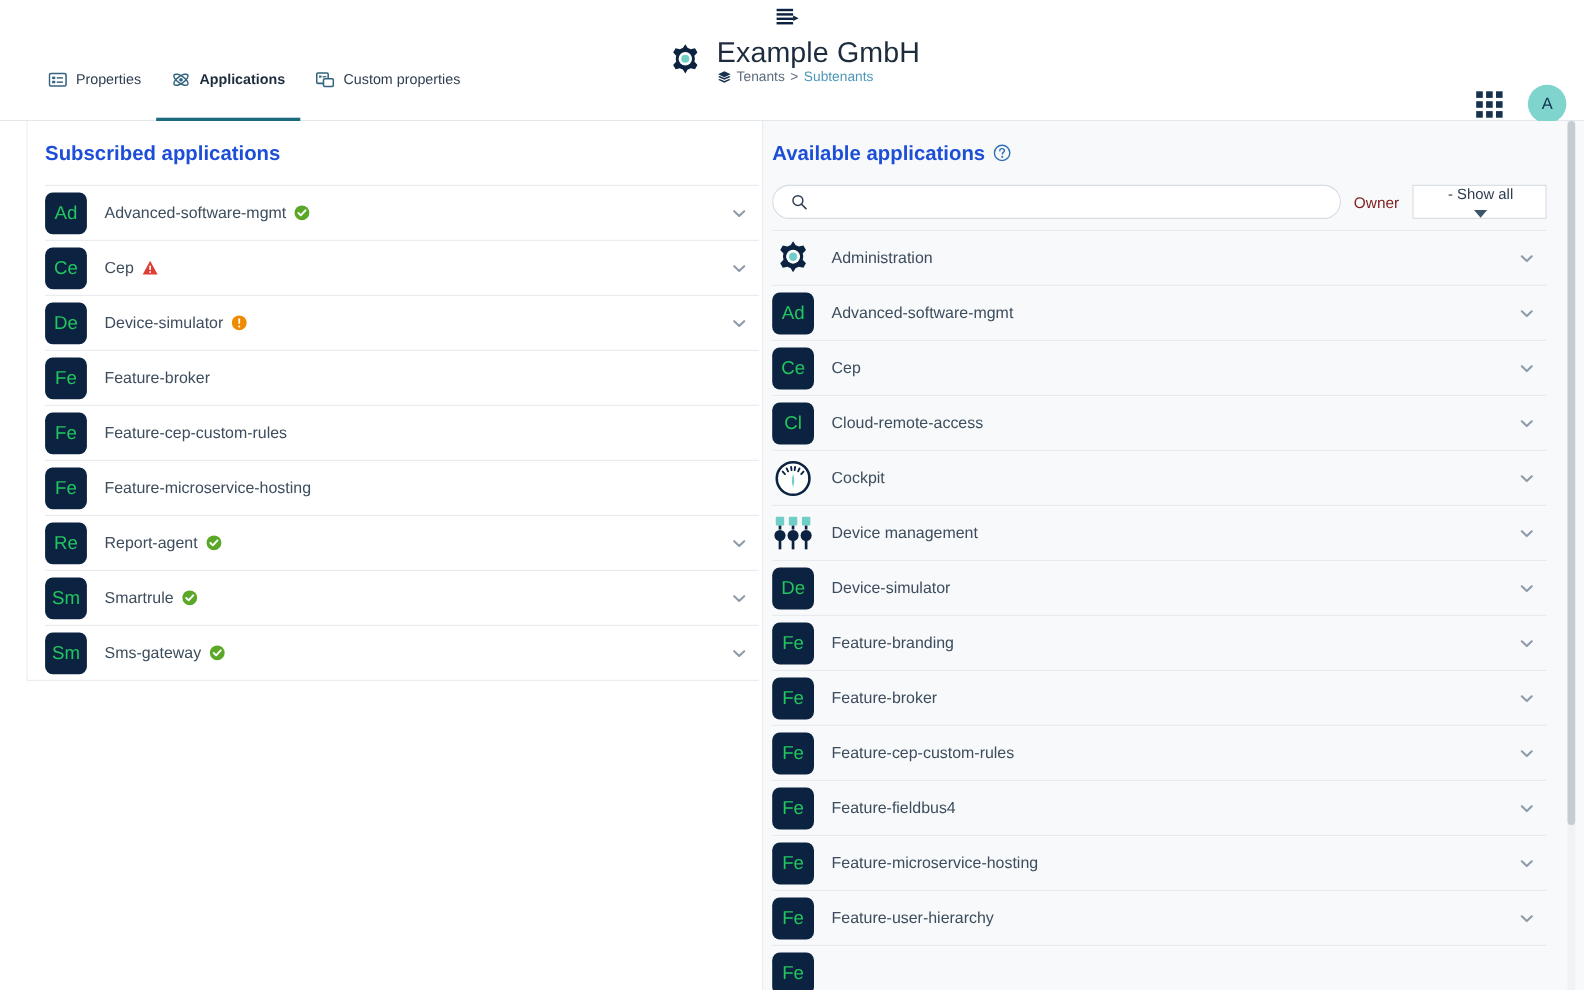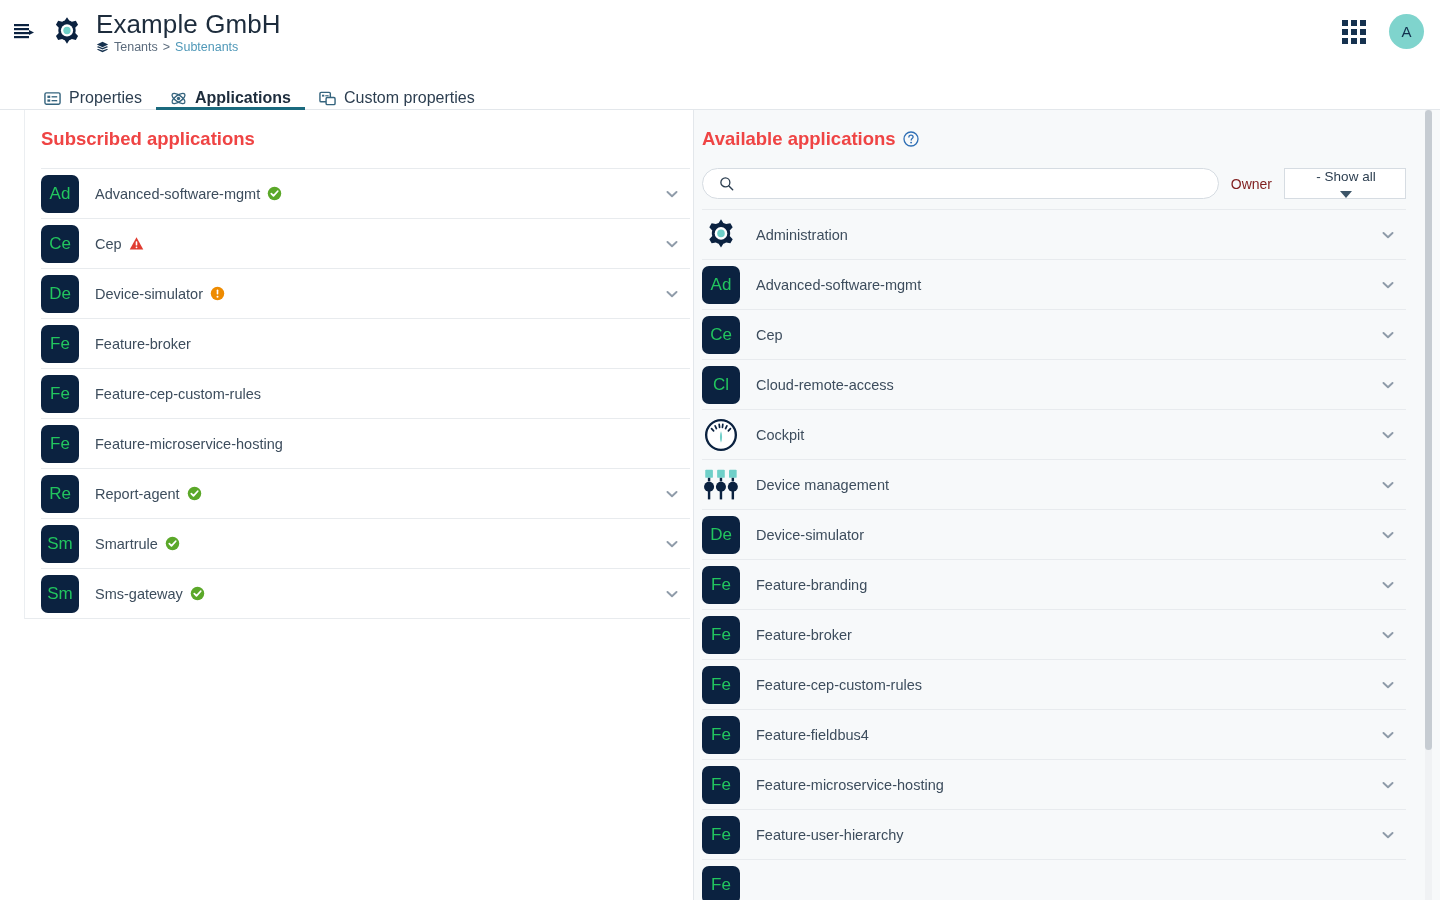--- a/index.html
+++ b/index.html
@@ -11,20 +11,21 @@
   }
 
   
   .topbar {
     position: relative;
     height: 63px;
     background: #ffffff;
     display: flex;
     align-items: center;
     padding: 0 16px 0 8px;
+    flex-direction: column;
   }
   .nav-toggle {
     width: 32px; height: 32px;
     display: flex; align-items: center; justify-content: center;
     cursor: pointer; flex: 0 0 auto;
   }
   .brand {
     display: flex; align-items: center; gap: 12px;
     margin-left: 10px;
   }
@@ -56,23 +57,23 @@
 
   
   .tabbar {
     height: 47px;
     background: #ffffff;
     border-bottom: 1px solid #e3e7eb;
     display: flex; align-items: stretch;
     padding-left: 30px;
   }
   .tab {
-    display: flex; align-items: flex-end; gap: 8px;
+    display: flex; align-items: flex-start; gap: 8px;
     padding: 0 14px;
-    font-size: 16px; color: #2c3e50;
+    font-size: 13px; color: #2c3e50;
     cursor: pointer;
     border-bottom: 3px solid transparent;
     position: relative; top: 1px;
   }
   .tab.active { font-weight: bold; color: #1d2c3c; border-bottom-color: #1b6a7e; }
   .tab-ico { width: 17px; height: 17px; flex: 0 0 auto; }
 
   
   .content {
     position: relative;
@@ -89,21 +90,21 @@
   }
   .panel-left-inner { border-left: 1px solid #ebeef1; padding-left: 0; }
   .panel-right {
     flex: 1 1 auto;
     background: #f7f9fa;
     overflow: hidden;
     position: relative;
   }
 
   .panel-title {
-    font-size: 18.5px; font-weight: bold; color: #ef4444;
+    font-size: 18.5px; font-weight: bold; color: #1d4ed8;
     padding: 18px 0 18px 16px;
     display: flex; align-items: center; gap: 7px;
   }
   .panel-right .panel-title { padding-left: 8px; }
   .help-icon { width: 16px; height: 16px; flex: 0 0 auto; cursor: pointer; }
 
   
   .filter-row {
     display: flex; align-items: center; gap: 12px;
     padding: 0 34px 10px 8px;

